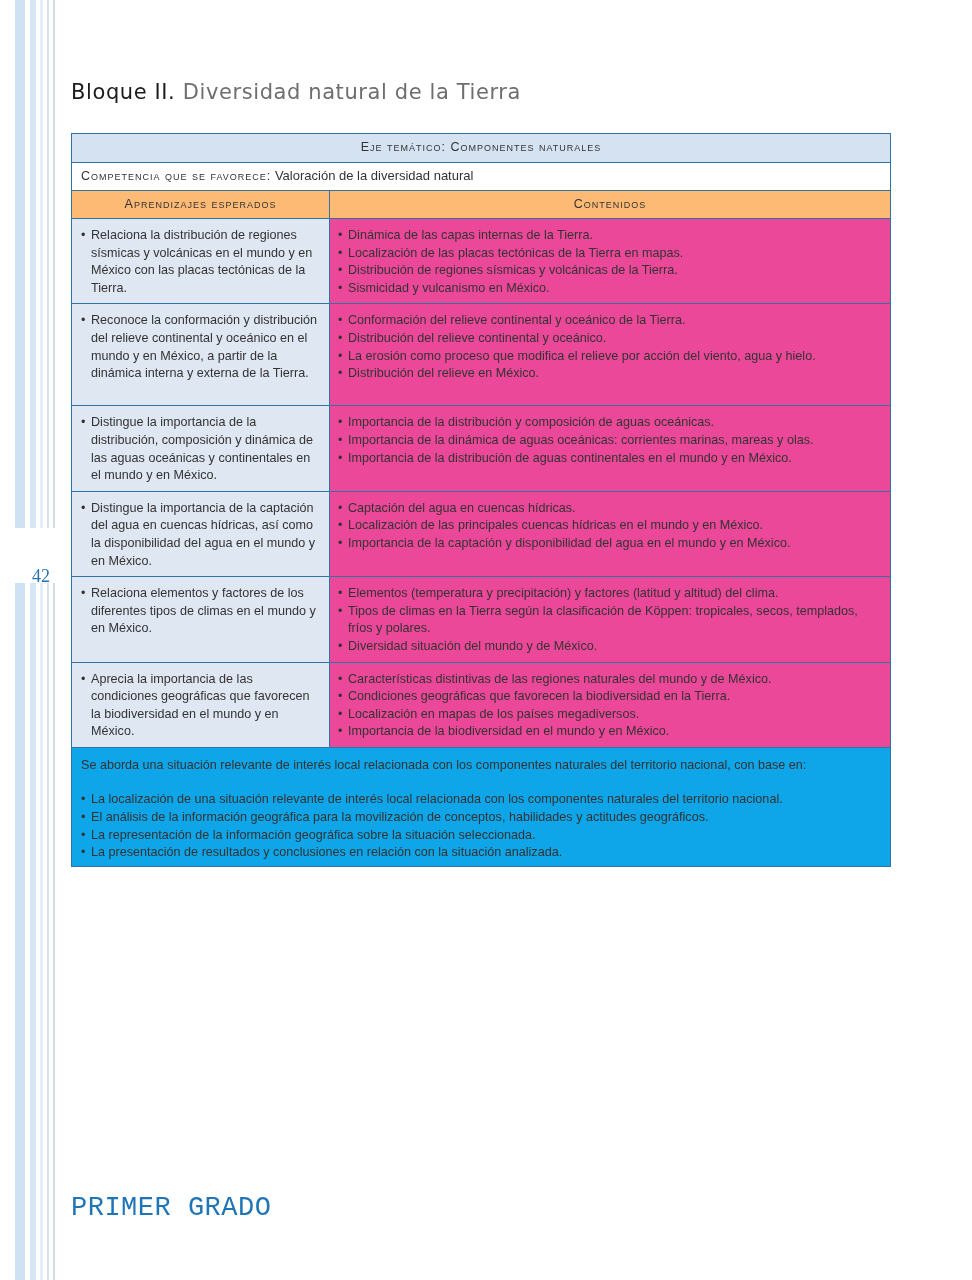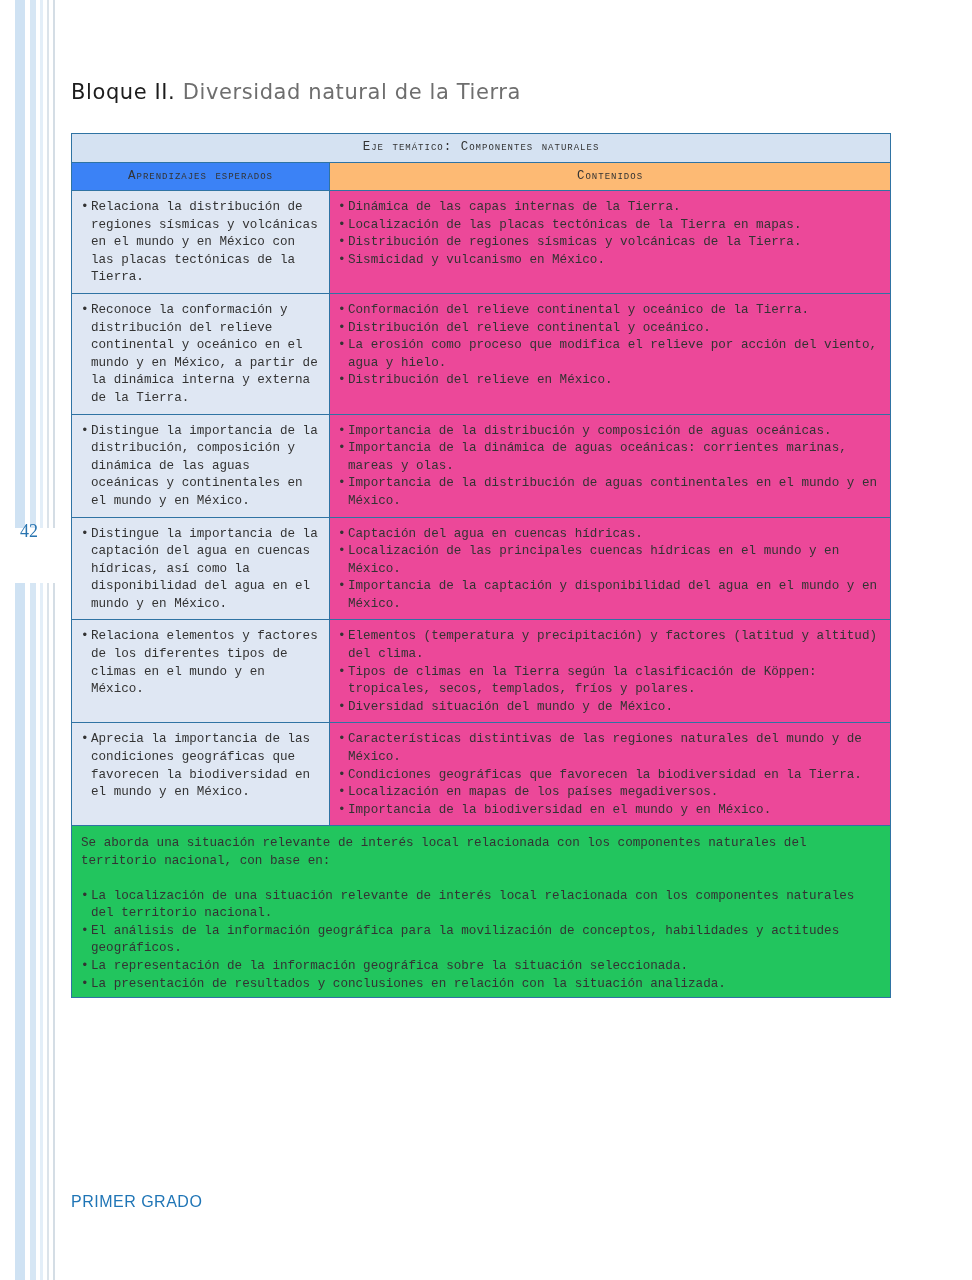--- a/index.html
+++ b/index.html
@@ -29,23 +29,23 @@
       position: absolute;
       left: 10px;
       width: 50px;
       top: 528px;
       height: 55px;
       background: #ffffff;
     }
     .page-num {
       position: absolute;
       left: 20px;
-      top: 521px;
+      top: 566px;
       width: 30px;
-      text-align: left;
+      text-align: right;
       font-family: "Liberation Serif", serif;
       font-size: 18px;
       color: #2874b0;
     }
     .title {
       position: absolute;
       left: 71px;
       top: 80px;
       font-family: "DejaVu Sans", sans-serif;
       font-size: 21px;
@@ -61,21 +61,20 @@
       top: 133px;
       width: 820px;
       border-collapse: collapse;
       font-size: 12.6px;
       line-height: 17.6px;
       color: #333333;
     }
     table.main td {
       border: 1.5px solid #2f73a3;
       vertical-align: top;
-      font-family: Liberation Mono, monospace;
     }
     .hdr {
       background: #d5e2f2;
       text-align: center;
       height: 28px;
       vertical-align: middle !important;
       padding: 0;
     }
     .smallcaps {
       font-variant: small-caps;
@@ -83,21 +82,21 @@
       font-size: 12.5px;
       color: #333;
     }
     .comp {
       height: 27px;
       vertical-align: middle !important;
       padding: 0 9px;
       font-size: 13px;
     }
     .col-hdr-left {
-      background: #3b82f6;
+      background: #fdba74;
       text-align: center;
       vertical-align: middle !important;
       height: 27px;
       width: 257px;
       padding: 0;
     }
     .col-hdr-right {
       background: #fdba74;
       text-align: center;
       vertical-align: middle !important;
@@ -125,30 +124,31 @@
     }
     ul.b li::before {
       content: "\2022";
       position: absolute;
       left: 0;
       top: 0;
       color: #333;
     }
     .proj-body {
       padding: 9px 9px 4px 9px;
-      background: #22c55e;
+      background: #0ea5e9;
     }
     .proj-intro { margin-bottom: 17px; }
     .footer {
       position: absolute;
       left: 71px;
       top: 1193px;
-      font-size: 16px;
+      font-size: 27px;
       color: #1f75b6;
       letter-spacing: 0.5px;
+      font-family: Liberation Mono, monospace;
     }
   </style>
 </head>
 <body>
 
 <div class="stripe s1"></div>
 <div class="stripe s2"></div>
 <div class="stripe s3"></div>
 <div class="stripe s4"></div>
 <div class="stripe s5"></div>
@@ -161,20 +161,26 @@
 </div>
 
 <table class="main">
   <tbody>
       <tr>
     <td class="hdr" colspan="2">
       <span class="smallcaps">Eje temático: Componentes naturales</span>
     </td>
   </tr>
   <tr>
+    <td class="comp" colspan="2">
+      <span class="smallcaps">Competencia que se favorece:</span>
+      <span>Valoración de la diversidad natural</span>
+    </td>
+  </tr>
+  <tr>
     <td class="col-hdr-left">
       <span class="smallcaps">Aprendizajes esperados</span>
     </td>
     <td class="col-hdr-right">
       <span class="smallcaps">Contenidos</span>
     </td>
   </tr>
 
   <tr>
     <td class="cell-left" style="height:69px">

